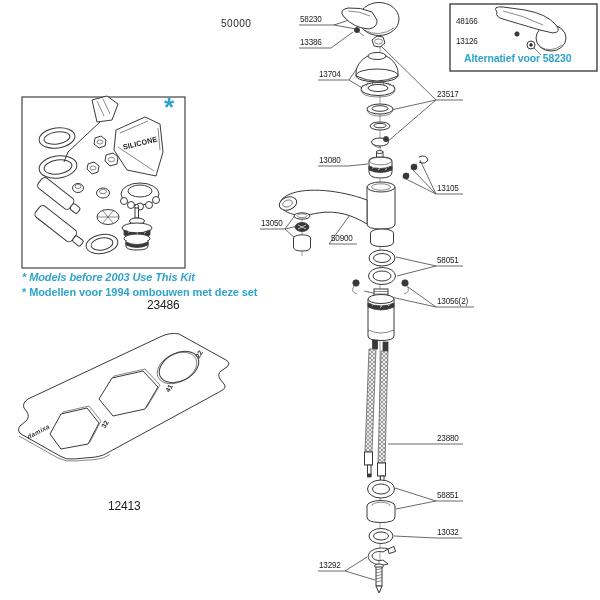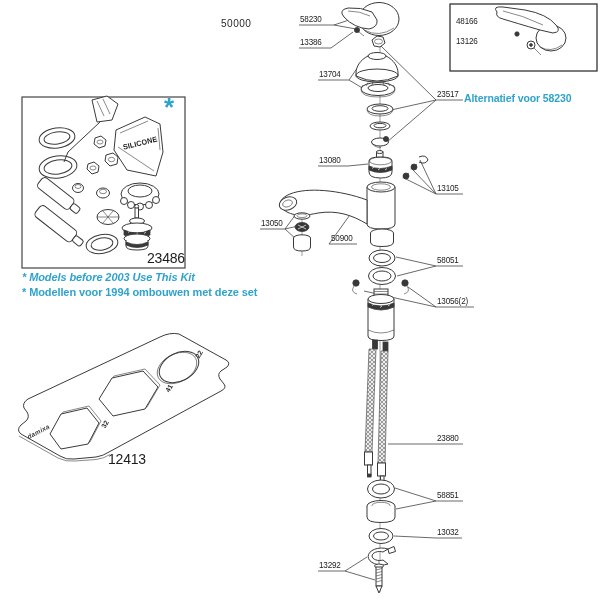--- a/index.html
+++ b/index.html
@@ -4,21 +4,21 @@
 <style>
   html,body{margin:0;padding:0;background:#ffffff;}
   #stage{
     position:relative;width:600px;height:600px;background:#fff;overflow:hidden;
     font-family:"Liberation Sans", sans-serif;
   }
   .plbl{
     position:absolute;font-size:9px;line-height:10px;color:#1c1c1c;
     white-space:nowrap;letter-spacing:-0.2px;transform:scaleX(.9);transform-origin:left top;
   }
-  .boxid{position:absolute;font-size:14px;color:#1c1c1c;white-space:nowrap;letter-spacing:-0.2px;}
+  .boxid{position:absolute;font-size:12px;color:#1c1c1c;white-space:nowrap;letter-spacing:-0.2px;margin-top:48px;}
   .model{position:absolute;font-size:11px;color:#2a2a2a;letter-spacing:0.5px;transform:scaleX(.92);transform-origin:left top;}
   .cyan{color:var(--color-accent,#2FA3CC);font-weight:bold;}
   .kitnote{position:absolute;font-size:11px;white-space:nowrap;letter-spacing:-0.1px;}
   .altnote{position:absolute;font-size:10.5px;white-space:nowrap;letter-spacing:-0.1px;}
   .asterisk{position:absolute;font-size:26px;line-height:18px;font-weight:bold;}
   .bagtxt{position:absolute;font-size:7.5px;font-weight:bold;color:#222;transform:rotate(-14deg) scaleX(.95);transform-origin:left top;letter-spacing:0.2px;}
   .brand{position:absolute;font-size:6.5px;font-weight:bold;font-style:italic;color:#3a3a3a;transform:rotate(-28deg);transform-origin:left top;letter-spacing:0.3px;}
   .holelbl{position:absolute;font-size:7px;font-weight:bold;color:#2a2a2a;transform:rotate(-62deg);transform-origin:left top;}
   
   .s {stroke:var(--color-line,#3A3A3A);fill:none;stroke-width:1;}
@@ -290,21 +290,21 @@
   <div class="plbl" style="left:437px;top:255px;">58051</div>
   <div class="plbl" style="left:437px;top:296px;">13056(2)</div>
   <div class="plbl" style="left:437px;top:433px;">23880</div>
   <div class="plbl" style="left:437px;top:490px;">58851</div>
   <div class="plbl" style="left:437px;top:527px;">13032</div>
   <div class="plbl" style="left:319px;top:560px;">13292</div>
 
   
   <div class="plbl" style="left:456px;top:16px;">48166</div>
   <div class="plbl" style="left:456px;top:36px;">13126</div>
-  <div class="altnote cyan" style="left:464px;top:52px;margin-top:40px;">Alternatief voor 58230</div>
+  <div class="altnote cyan" style="left:464px;top:52px;">Alternatief voor 58230</div>
 
   
   <div class="asterisk cyan" style="left:164px;top:98px;">*</div>
   <div class="bagtxt" style="left:122px;top:143px;">SILICONE</div>
   <div class="boxid" style="left:147px;top:250px;">23486</div>
   <div class="kitnote cyan" style="left:22px;top:271px;font-style:italic;">* Models before 2003 Use This Kit</div>
   <div class="kitnote cyan" style="left:22px;top:286px;">* Modellen voor 1994 ombouwen met deze set</div>
 
   
   <div class="holelbl" style="left:194px;top:356px;">22</div>

